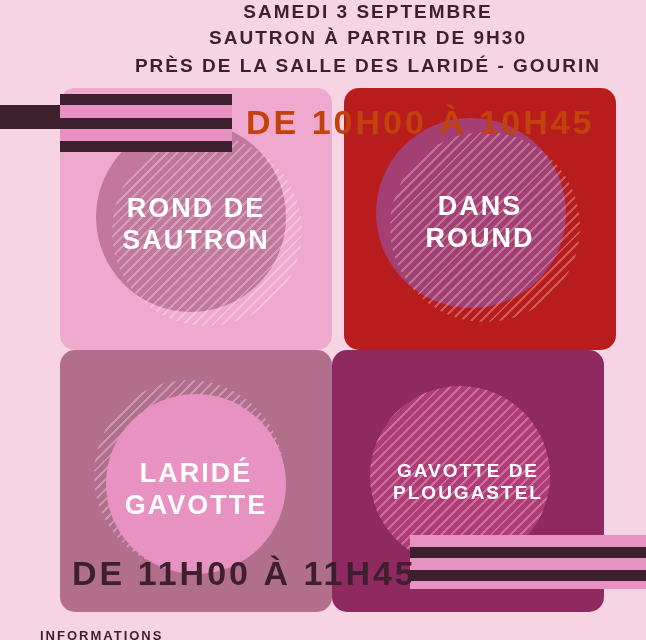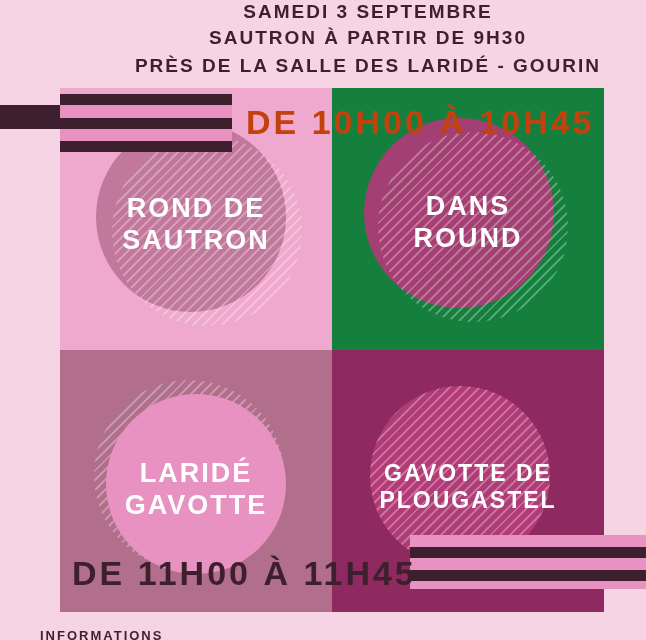--- a/index.html
+++ b/index.html
@@ -47,23 +47,24 @@
     left: 60px;
     top: 88px;
     width: 545px;
     height: 524px;
   }
   .cell {
     position: absolute;
     width: 272px;
     height: 262px;
     overflow: hidden;
+    border-radius: 15px;
   }
   .cell.c1 { left: 0;     top: 0;   background: #f0a9ce; }
-  .cell.c2 { left: 272px; top: 0;   background: #15803d; }
+  .cell.c2 { left: 284px; top: 0;   background: #b91c1c; }
   .cell.c3 { left: 0;     top: 262px; background: #b26f8c; }
   .cell.c4 { left: 272px; top: 262px; background: #8e2a5f; }
 
   
   .circle {
     position: absolute;
     border-radius: 50%;
   }
   .circle.hatch {
     background-image: repeating-linear-gradient(
@@ -91,21 +92,21 @@
     color: #ffffff;
     font-weight: bold;
     font-size: 27px;
     letter-spacing: 2px;
     line-height: 1.18;
     text-transform: uppercase;
   }
   .c1 .cell-label { top: 105px; }
   .c2 .cell-label { top: 103px; }
   .c3 .cell-label { top: 108px; }
-  .c4 .cell-label { top: 110px; font-size: 23px; }
+  .c4 .cell-label { top: 110px; font-size: 19px; }
 
   
   .time-top {
     position: absolute;
     left: 246px;
     top: 103px;
     color: #c2410c;
     font-weight: bold;
     font-size: 34px;
     letter-spacing: 3px;

